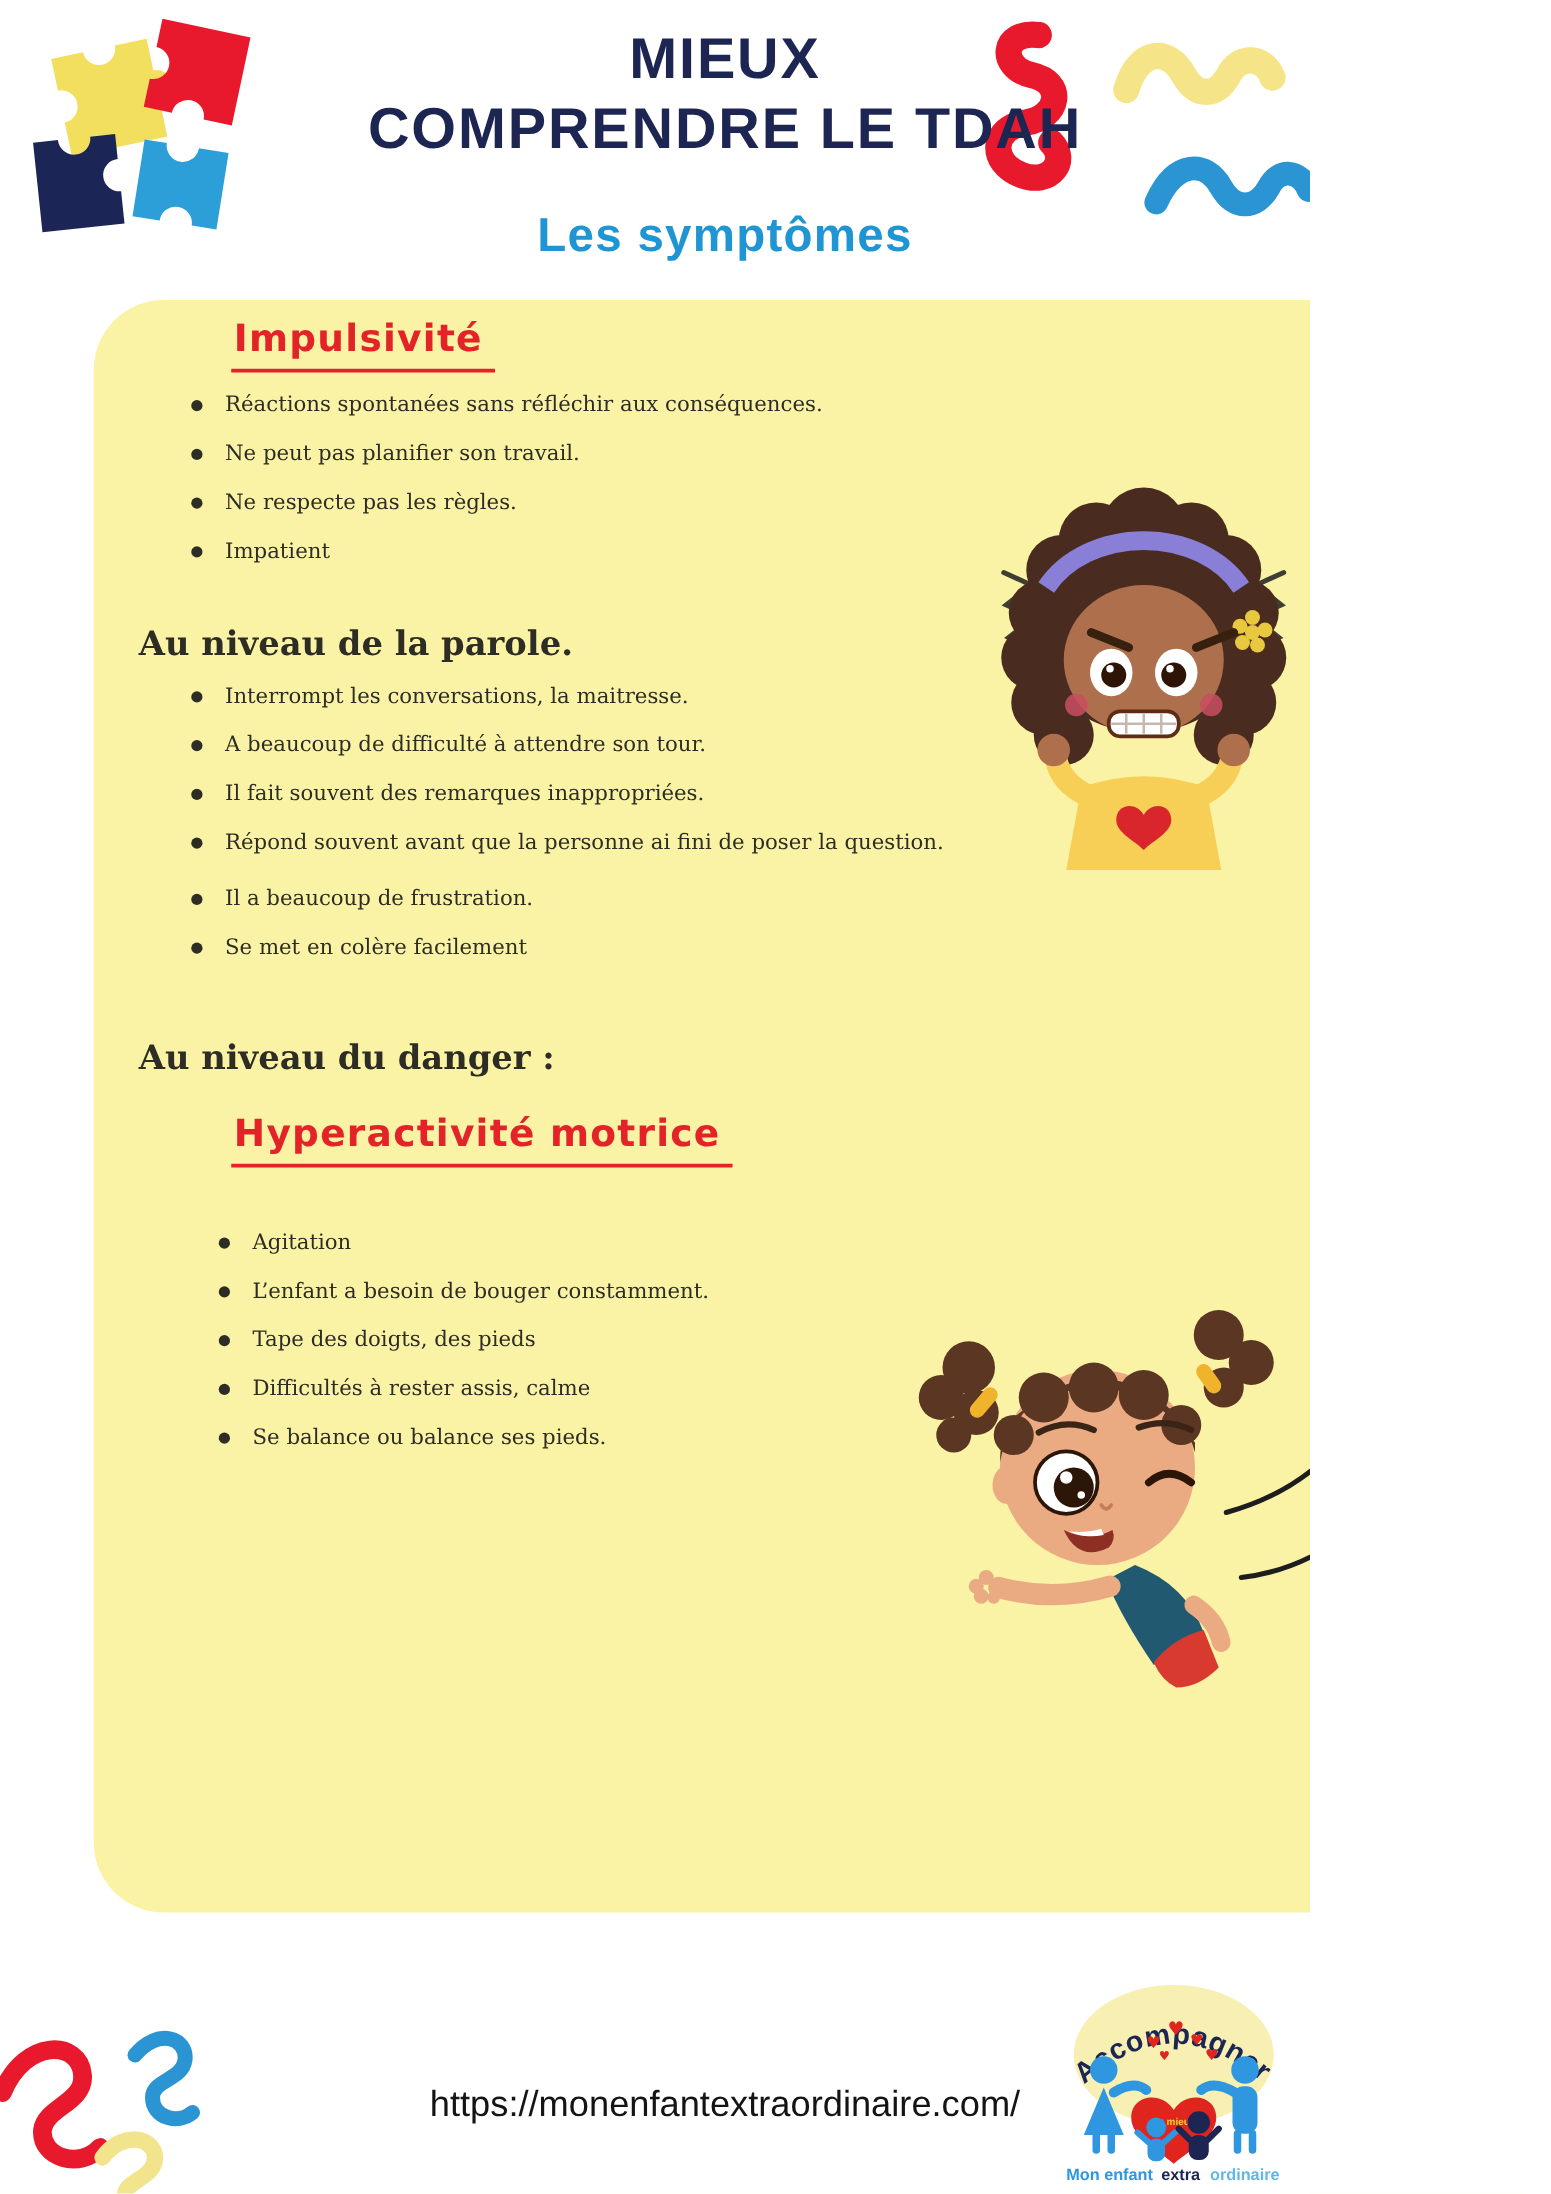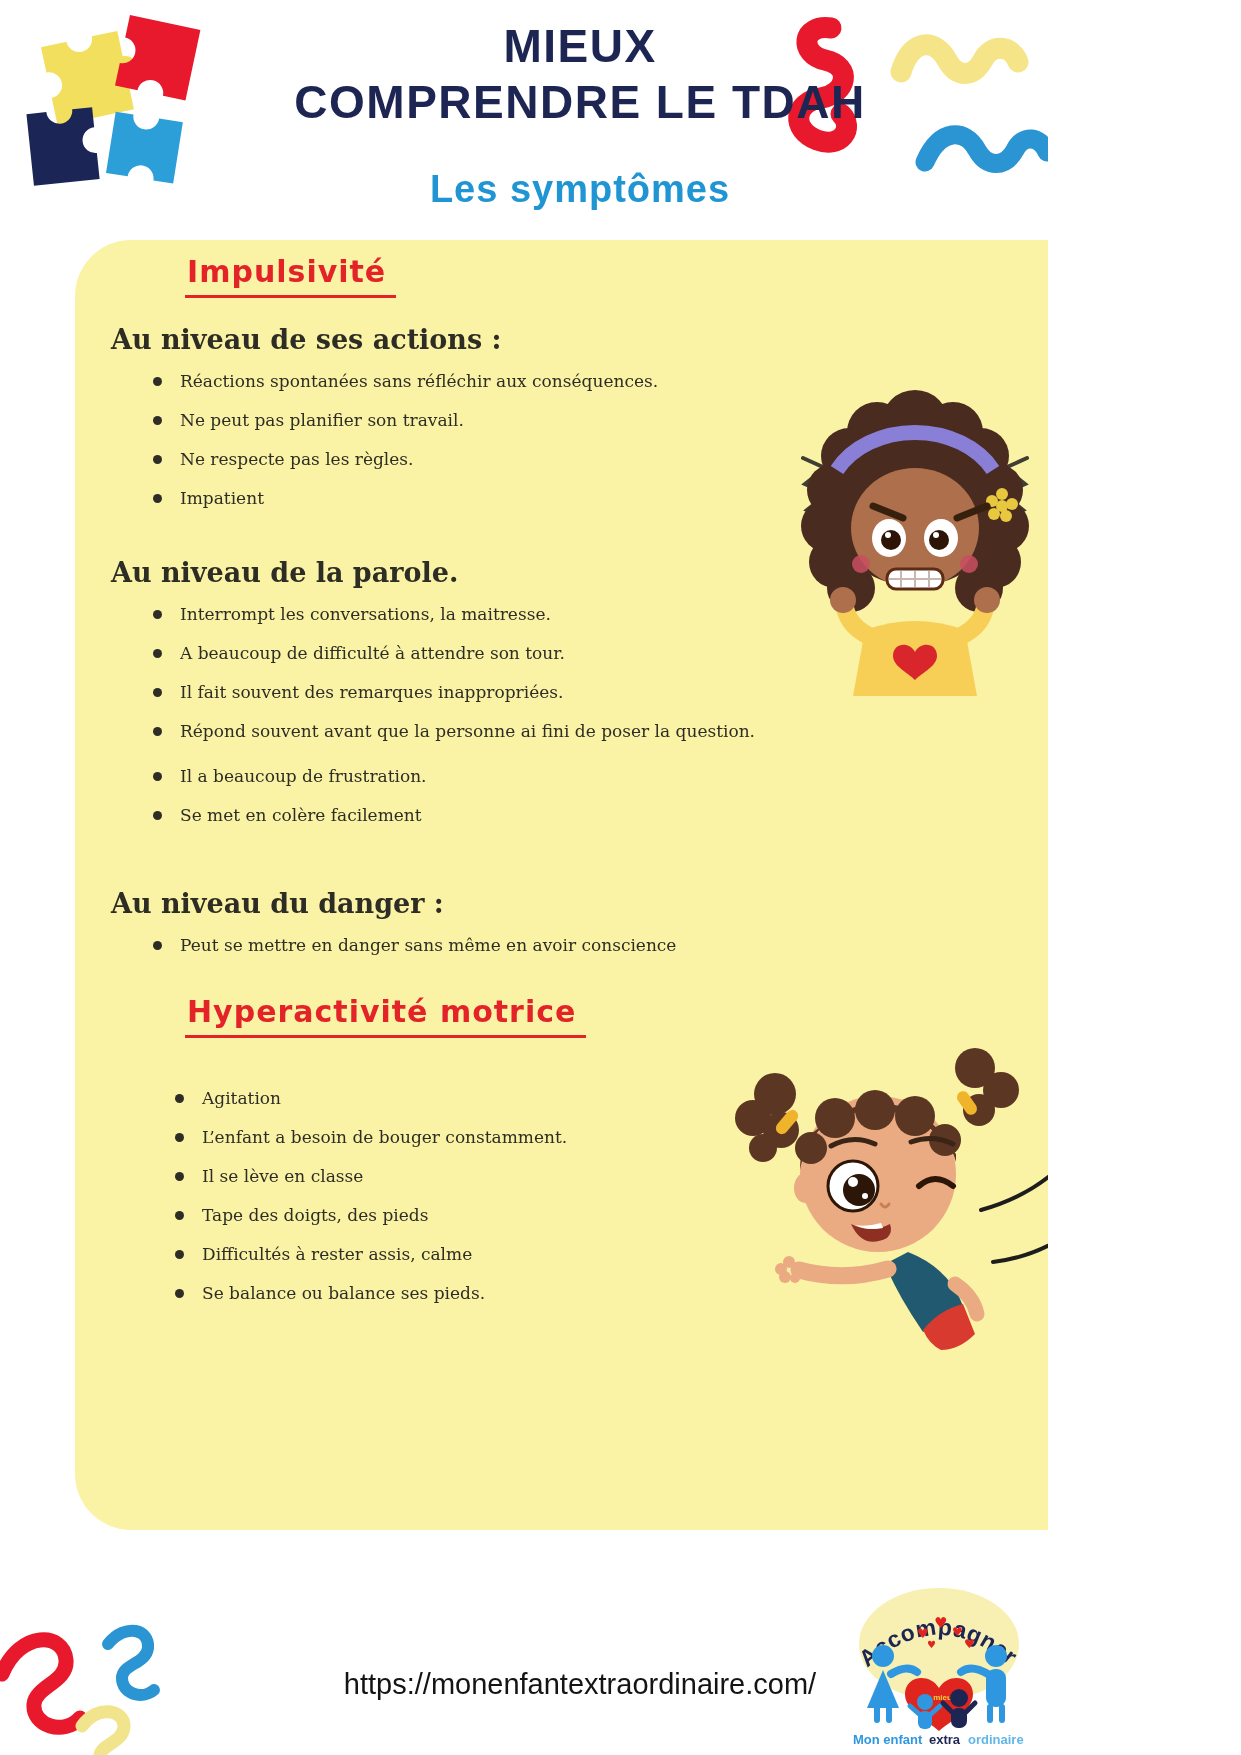--- a/index.html
+++ b/index.html
@@ -90,21 +90,20 @@
     <div>COMPRENDRE LE TDAH</div>
   </div>
   <div class="subtitle">Les symptômes</div>
 
   <div class="panel">
     <div class="panel-content">
 
       <span class="red-heading">Impulsivité</span>
 
       <div class="sec1">
-        <p class="sec-title">Au niveau de ses actions :</p>
         <ul class="bullets">
           <li>Réactions spontanées sans réfléchir aux conséquences.</li>
           <li>Ne peut pas planifier son travail.</li>
           <li>Ne respecte pas les règles.</li>
           <li>Impatient</li>
         </ul>
       </div>
 
       <div class="sec2">
         <p class="sec-title">Au niveau de la parole.</p>
@@ -118,31 +117,27 @@
 
       <div class="sec3">
         <ul class="bullets">
           <li>Il a beaucoup de frustration.</li>
           <li>Se met en colère facilement</li>
         </ul>
       </div>
 
       <div class="sec4">
         <p class="sec-title">Au niveau du danger :</p>
-        <ul class="bullets">
-          <li>Peut se mettre en danger sans même en avoir conscience</li>
-        </ul>
       </div>
 
       <span class="red-heading second">Hyperactivité motrice</span>
 
       <ul class="bullets hyper">
         <li>Agitation</li>
         <li>L’enfant a besoin de bouger constamment.</li>
-        <li>Il se lève en classe</li>
         <li>Tape des doigts, des pieds</li>
         <li>Difficultés à rester assis, calme</li>
         <li>Se balance ou balance ses pieds.</li>
       </ul>
 
       
       <svg class="girl1" width="300" height="330" viewBox="0 0 300 330">
         <path d="M38,92 L60,102 L40,118 L62,128 L42,144 L64,154 L46,170" stroke="#3f3e33" stroke-width="4" fill="none" stroke-linecap="round"></path>
         <path d="M262,92 L240,102 L260,118 L238,128 L258,144 L236,154 L254,170" stroke="#3f3e33" stroke-width="4" fill="none" stroke-linecap="round"></path>
         <g fill="#4a2b1f">

